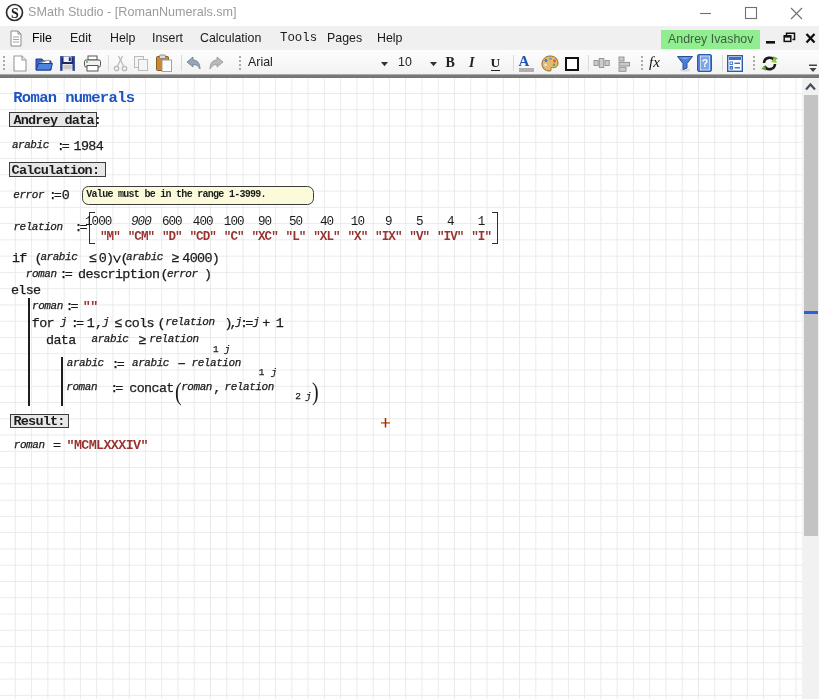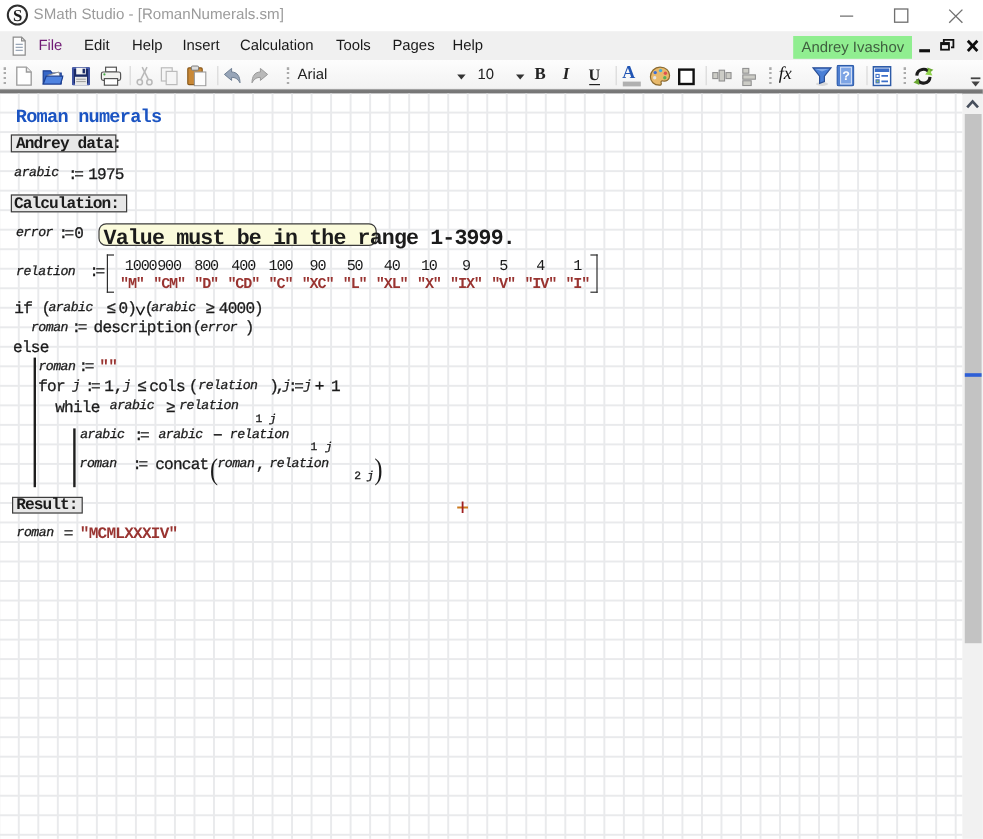--- a/index.html
+++ b/index.html
@@ -5,21 +5,21 @@
 html,body{width:819px;height:699px;overflow:hidden;background:#fff;font-family:"Liberation Sans",sans-serif}
 .abs{position:absolute}
 span{position:absolute;white-space:pre;line-height:1}
 .m,.it,.mar,.as,.t,.lbl,.tip,.mx,.mxs,.sub{font-family:"Liberation Mono",monospace;color:#1b1b1b}
 .m{font-size:13.4px;letter-spacing:-0.64px}
 .m,.it,.as,.sub{-webkit-text-stroke:0.25px currentColor}
 .it{font-size:11px;letter-spacing:-0.44px;font-style:italic}
 .as{font-size:13.4px;letter-spacing:-2.9px}
 .t{font-size:15.5px;font-weight:bold;letter-spacing:-0.64px;color:#1b54c2}
 .lbl{font-size:13.5px;font-weight:bold;letter-spacing:-0.8px}
-.tip{font-size:18px;font-weight:bold;letter-spacing:-0.72px}
+.tip{font-size:10px;font-weight:bold;letter-spacing:-0.72px}
 .mx{font-size:12.6px;letter-spacing:-0.96px}
 .mxs{font-size:12.6px;letter-spacing:-0.96px;font-weight:bold;color:#993431}
 .mar{font-size:13.4px;letter-spacing:-0.64px;color:#993431;font-weight:bold}
 .sub{font-size:9.4px;letter-spacing:-0.3px}
 .box{position:absolute;background:#e7e7e7;border:1.6px solid #3d3d3d}
 .bar{position:absolute;width:2.2px;background:#1e1e1e}
 .sep{position:absolute;width:1px;background:#d9d9d9;top:55px;height:16px}
 .grip{position:absolute;width:2px;top:56px;height:15px;background-image:repeating-linear-gradient(to bottom,#aaa 0 2px,transparent 2px 4px)}
 </style></head><body>
 
@@ -38,26 +38,26 @@
 <div class="abs" style="left:0;top:26px;width:819px;height:24px;background:#f0f0f0"></div>
 <svg class="abs" style="left:9px;top:30px" width="14" height="17" viewBox="0 0 14 17">
 <path d="M2 1h7l3 3v12H2z" fill="#fdfdfd" stroke="#8b8b8b" stroke-width="1"></path>
 <path d="M9 1v3h3" fill="none" stroke="#8b8b8b" stroke-width="1"></path>
 <g stroke="#9aa7b8" stroke-width="1">
       <line x1="4" y1="7" x2="10" y2="7"></line>
       <line x1="4" y1="9.5" x2="10" y2="9.5"></line>
       <line x1="4" y1="12" x2="10" y2="12"></line>
     </g>
   </svg>
-<span style="left:32px;top:31.5px;font-size:12.4px;color:#701a75;font-family:'Liberation Sans'">File</span>
+<span style="left:32px;top:31.5px;font-size:12.4px;color:#000000;font-family:'Liberation Sans'">File</span>
 <span style="left:70px;top:31.5px;font-size:12.4px;color:#1a1a1a;font-family:'Liberation Sans'">Edit</span>
 <span style="left:110px;top:31.5px;font-size:12.4px;color:#1a1a1a;font-family:'Liberation Sans'">Help</span>
 <span style="left:152px;top:31.5px;font-size:12.4px;color:#1a1a1a;font-family:'Liberation Sans'">Insert</span>
 <span style="left:200px;top:31.5px;font-size:12.4px;color:#1a1a1a;font-family:'Liberation Sans'">Calculation</span>
-<span style="left:280px;top:31.5px;font-size:12.4px;color:#1a1a1a;font-family:Liberation Sans, sans-serif">Tools</span>
+<span style="left:280px;top:31.5px;font-size:12.4px;color:#1a1a1a;font-family:Liberation Mono, monospace">Tools</span>
 <span style="left:327px;top:31.5px;font-size:12.4px;color:#1a1a1a;font-family:'Liberation Sans'">Pages</span>
 <span style="left:377px;top:31.5px;font-size:12.4px;color:#1a1a1a;font-family:'Liberation Sans'">Help</span>
 <div class="abs" style="left:661px;top:29.5px;width:99px;height:19px;background:#90ee90"></div>
 <span style="left:668px;top:33px;font-size:12.4px;color:#3f5f3f;font-family:'Liberation Sans'">Andrey Ivashov</span>
 <svg class="abs" style="left:762px;top:30px" width="57" height="17" viewBox="0 0 57 17">
 <rect x="4" y="11" width="9" height="2.6" fill="#111"></rect>
 <g fill="none" stroke="#111" stroke-width="1.5">
       <path d="M24.5 5 V3.2 H32.5 V9.5 H30.5"></path>
       <rect x="22.2" y="5.8" width="6.6" height="5.6"></rect>
       <rect x="22.2" y="5.8" width="6.6" height="1.8" fill="#111" stroke="none"></rect>
@@ -196,37 +196,37 @@
 <svg class="abs" style="left:802px;top:80px" width="17" height="14" viewBox="0 0 17 14">
     <path d="M4 9.5 L8.5 4.5 L13 9.5" fill="none" stroke="#474f5c" stroke-width="2.2"></path>
   </svg>
 <div class="abs" style="left:803.5px;top:95px;width:14px;height:440.5px;background:#c3c3c3"></div>
 <div class="abs" style="left:803.5px;top:310.5px;width:14px;height:3px;background:#2e5fd6"></div>
 <span class="t" style="left:13.2px;top:90.6px;">Roman numerals</span>
 <div class="box" style="left:8.5px;top:112.4px;width:88.5px;height:15px"></div>
 <span class="lbl" style="left:13.4px;top:114.1px;">Andrey data:</span>
 <span class="it" style="left:11.9px;top:140.4px;">arabic</span>
 <span class="as" style="left:56.7px;top:140.0px;">:=</span>
-<span class="m" style="left:73.5px;top:140.0px;">1975</span>
+<span class="m" style="left:73.5px;top:140.0px;">1984</span>
 <div class="box" style="left:9.2px;top:161.6px;width:96.5px;height:15.2px"></div>
 <span class="lbl" style="left:11.6px;top:164.4px;">Calculation:</span>
 <span class="it" style="left:13.3px;top:189.5px;">error</span>
 <span class="as" style="left:48.7px;top:189.1px;">:=</span>
 <span class="m" style="left:61.8px;top:189.1px;">0</span>
 <div class="abs" style="left:82.3px;top:185.6px;width:232px;height:19px;background:#fbfbdc;border:1.7px solid #3c3c3c;border-radius:6.5px"></div>
 <span class="tip" style="left:86.3px;top:190.2px;">Value must be in the range 1-3999.</span>
 <span class="it" style="left:13.4px;top:221.5px;">relation</span>
 <span class="as" style="left:74.4px;top:221.1px;">:=</span>
 <div class="abs" style="left:88.9px;top:212.4px;width:6px;height:31.2px;border:1.8px solid #2e2e2e;border-right:none"></div>
 <div class="abs" style="left:492.3px;top:212.4px;width:6px;height:31.2px;border:1.8px solid #2e2e2e;border-left:none"></div>
-<span class="mx" style="left:104px;top:216.2px;">1000</span>
+<span class="mx" style="left:85px;top:216.2px;">1000</span>
 <span class="mxs" style="left:100.0px;top:230.7px;">"M"</span>
-<span class="mx" style="left:131.0px;top:216.2px;">900</span>
+<span class="mx" style="left:131.0px;top:216.2px;font-style:italic;">900</span>
 <span class="mxs" style="left:127.7px;top:230.7px;">"CM"</span>
-<span class="mx" style="left:161.9px;top:216.2px;">800</span>
+<span class="mx" style="left:161.9px;top:216.2px;">600</span>
 <span class="mxs" style="left:161.9px;top:230.7px;">"D"</span>
 <span class="mx" style="left:192.8px;top:216.2px;">400</span>
 <span class="mxs" style="left:189.5px;top:230.7px;">"CD"</span>
 <span class="mx" style="left:223.8px;top:216.2px;">100</span>
 <span class="mxs" style="left:223.8px;top:230.7px;">"C"</span>
 <span class="mx" style="left:258.0px;top:216.2px;">90</span>
 <span class="mxs" style="left:251.4px;top:230.7px;">"XC"</span>
 <span class="mx" style="left:288.9px;top:216.2px;">50</span>
 <span class="mxs" style="left:285.6px;top:230.7px;">"L"</span>
 <span class="mx" style="left:319.9px;top:216.2px;">40</span>
@@ -276,21 +276,21 @@
 <span class="m" style="left:124.4px;top:316.7px;">cols</span>
 <span class="m" style="left:157.4px;top:316.7px;">(</span>
 <span class="it" style="left:165.3px;top:317.1px;">relation</span>
 <span class="m" style="left:224.4px;top:316.7px;">)</span>
 <span class="m" style="left:229.6px;top:316.7px;">,</span>
 <span class="it" style="left:235.6px;top:317.1px;">j</span>
 <span class="as" style="left:240.1px;top:316.7px;">:=</span>
 <span class="it" style="left:253.1px;top:317.1px;">j</span>
 <span class="m" style="left:262.3px;top:316.7px;">+</span>
 <span class="m" style="left:275.8px;top:316.7px;">1</span>
-<span class="m" style="left:46.0px;top:333.9px;">while</span>
+<span class="m" style="left:46.0px;top:333.9px;">data</span>
 <span class="it" style="left:91.5px;top:334.3px;">arabic</span>
 <span class="m" style="left:138.3px;top:333.9px;">≥</span>
 <span class="it" style="left:149.3px;top:334.3px;">relation</span>
 <span class="sub" style="left:213.0px;top:345.2px;">1</span>
 <span class="sub" style="left:224.6px;top:345.2px;font-style:italic;">j</span>
 <div class="bar" style="left:61.2px;top:357.4px;height:48.9px"></div>
 <span class="it" style="left:66.8px;top:358.1px;">arabic</span>
 <span class="as" style="left:111.6px;top:357.7px;">:=</span>
 <span class="it" style="left:132.0px;top:358.1px;">arabic</span>
 <span class="m" style="left:177.5px;top:357.7px;">−</span>

